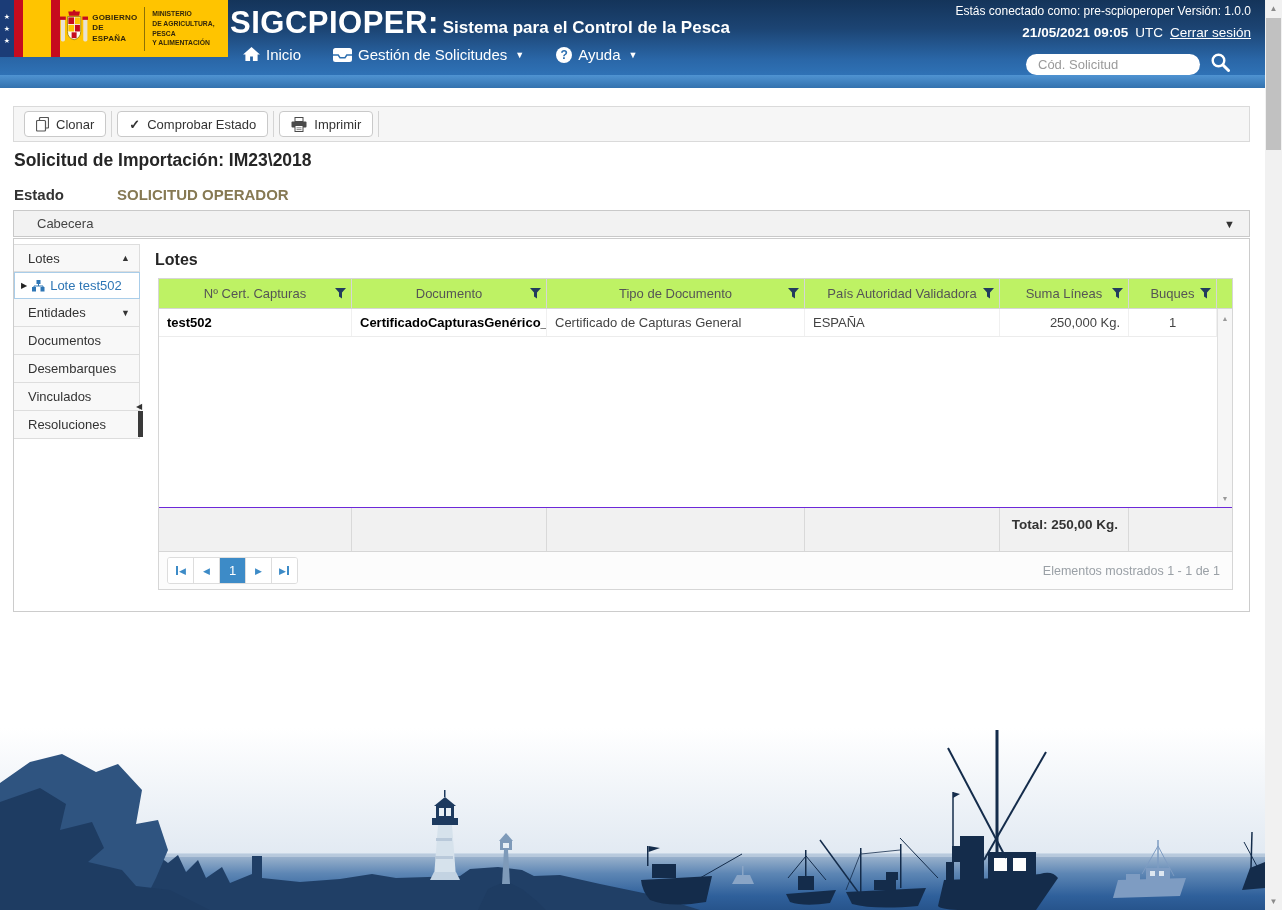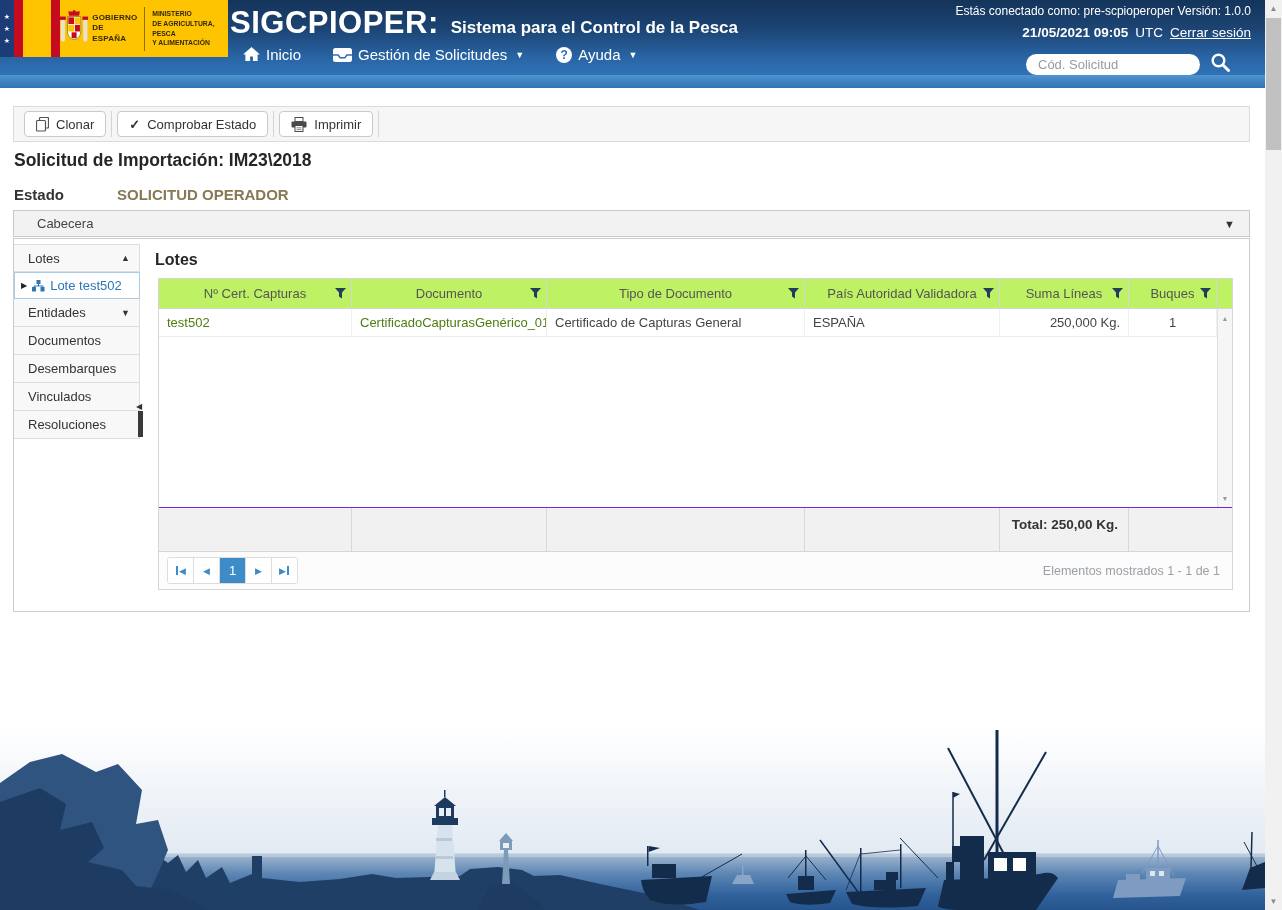--- a/index.html
+++ b/index.html
@@ -12,21 +12,21 @@
   .header-strip{position:absolute;left:0;top:75px;width:1282px;height:13px;
     background:linear-gradient(180deg,#4f93d2,#3372ae);}
   .logo{position:absolute;left:0;top:0;width:228px;height:57px;display:flex;}
   .logo-eu{width:14px;background:#1b3c77;display:flex;flex-direction:column;justify-content:center;align-items:center;gap:5px;color:#fff;font-size:7px;line-height:1;}
   .logo-red{width:9px;background:#c60b1e;}
   .logo-yel{width:28px;background:#ffc400;}
   .logo-main{flex:1;background:#ffc400;display:flex;align-items:center;}
   .logo-gob{font-size:8px;font-weight:bold;color:#33270a;line-height:1.3;margin-left:4px;letter-spacing:.2px;}
   .logo-divider{width:1px;height:44px;background:#8c7106;margin:0 7px;}
   .logo-min{font-size:6.8px;font-weight:bold;color:#33270a;line-height:1.4;padding-right:3px;}
-  .app-title-row{position:absolute;left:230px;top:5px;display:flex;align-items:baseline;gap:12px;color:#fff;}
+  .app-title-row{position:absolute;left:230px;top:5px;display:flex;align-items:baseline;gap:4px;color:#fff;}
   .app-title{font-size:31px;font-weight:600;letter-spacing:.5px;}
   .app-subtitle{font-size:17px;font-weight:600;}
   .session-line{position:absolute;top:4px;right:31px;color:#fff;font-size:12px;}
   .datetime-line{position:absolute;top:25px;right:31px;color:#fff;font-size:13.5px;display:flex;gap:7px;align-items:baseline;}
   .datetime{font-weight:bold;}
   .logout{text-decoration:underline;cursor:pointer;}
   .nav{position:absolute;left:243px;top:46px;display:flex;gap:32px;align-items:center;color:#fff;font-size:15px;}
   .nav-item{display:flex;align-items:center;gap:6px;cursor:pointer;}
   .help-circle{width:16px;height:16px;border-radius:50%;background:#fff;color:#2d6fb0;font-weight:bold;font-size:12px;display:flex;align-items:center;justify-content:center;}
   .nav-caret{font-size:9px;margin-left:2px;}
@@ -65,21 +65,21 @@
 
   
   .grid{position:absolute;left:144px;top:39px;width:1075px;border:1px solid #d6d6d6;box-sizing:border-box;background:#fff;}
   .g-header{display:flex;height:29px;background:#bef264;border-bottom:1px solid #d6d6d6;}
   .g-hcell{position:relative;display:flex;align-items:center;justify-content:center;font-size:13px;color:#555;border-right:1px solid #d6d6d6;box-sizing:border-box;cursor:pointer;}
   .g-hcell:last-child{border-right:none;}
   .funnel{position:absolute;right:5px;top:9px;cursor:pointer;}
   .g-body{position:relative;height:198px;}
   .g-row{display:flex;height:27px;border-bottom:1px solid #ececec;font-size:13px;}
   .g-cell{display:flex;align-items:center;padding:0 8px;box-sizing:border-box;border-right:1px solid #f0f0f0;color:#444;overflow:hidden;white-space:nowrap;}
-  .g-cell.link{color:#4d7c0f;cursor:pointer;}
+  .g-cell.link{color:#000000;cursor:pointer;font-weight:bold;}
   .g-cell.num{justify-content:flex-end;}
   .g-cell.center{justify-content:center;}
   .body-scroll{position:absolute;right:0;top:0;width:15px;height:198px;background:#f6f6f6;border-left:1px solid #e0e0e0;box-sizing:border-box;}
   .bs-arrow{position:absolute;left:0;width:14px;height:14px;display:flex;align-items:center;justify-content:center;color:#999;font-size:7px;cursor:pointer;}
   .g-footer{display:flex;height:45px;background:#f1f1f1;border-top:1px solid #6d28d9;border-bottom:1px solid #d6d6d6;box-sizing:border-box;justify-content:center;}
   .g-fcell{border-right:1px solid #d9d9d9;box-sizing:border-box;}
   .g-fcell:last-child{border-right:none;}
   .g-total{padding:6px 10px;font-weight:bold;font-size:13.5px;color:#333;text-align:right;line-height:21px;}
   .g-pager{display:flex;align-items:center;height:37px;background:#fcfcfc;position:relative;}
   .pager-group{display:flex;margin-left:8px;border:1px solid #ddd;border-radius:3px;overflow:hidden;background:#fff;}

